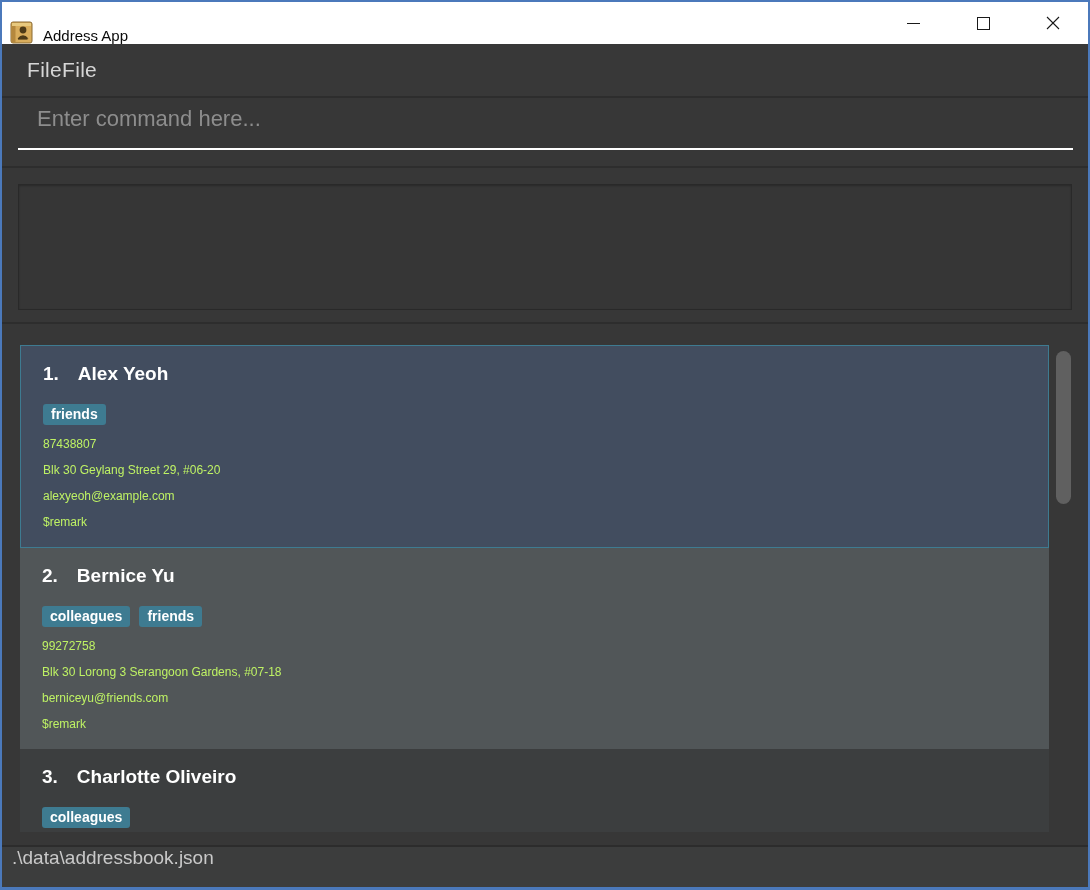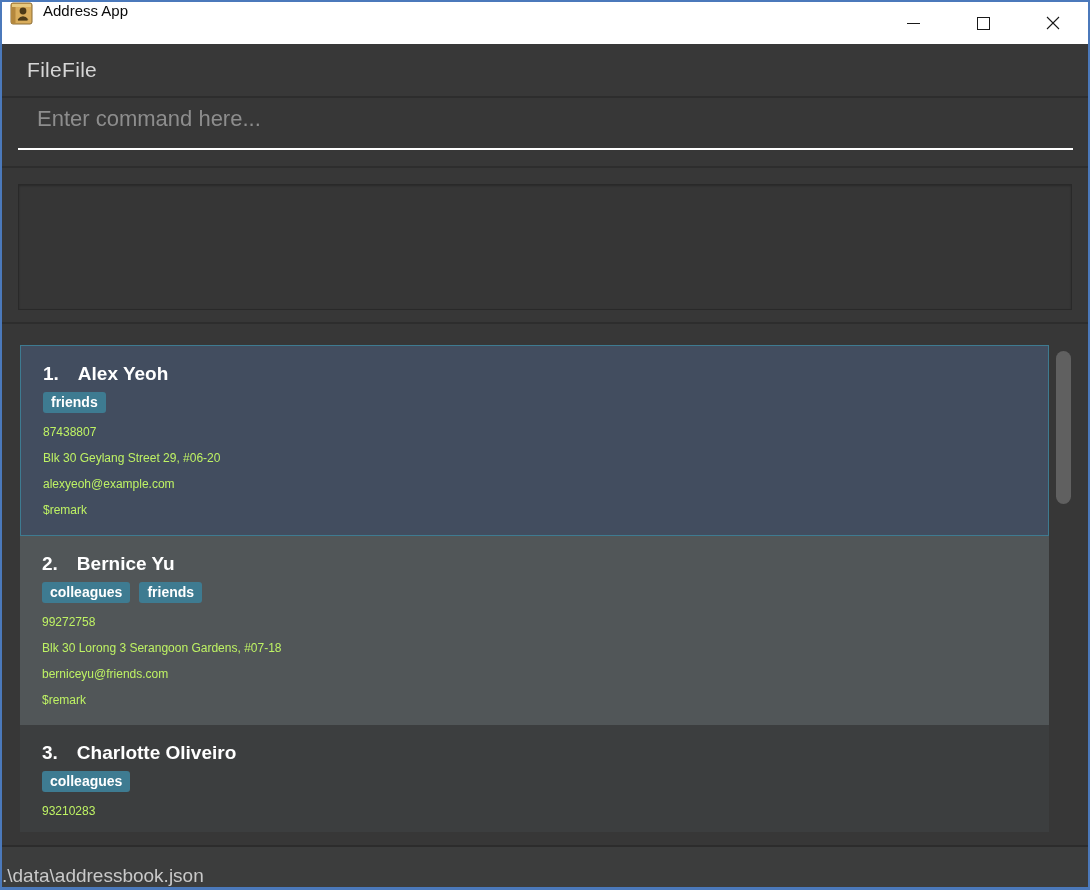--- a/index.html
+++ b/index.html
@@ -13,21 +13,21 @@
     box-sizing: border-box;
     width: 1090px; height: 890px;
     border: 2px solid #4b79bb;
     border-bottom-width: 3px;
     background: #373737;
     display: flex; flex-direction: column;
   }
   
   .titlebar {
     height: 42px; background: #ffffff;
-    display: flex; align-items: flex-start;
+    display: flex; align-items: flex-end;
     flex: 0 0 auto;
   }
   .app-icon { margin: 0 10px 0 8px; width: 23px; height: 23px; display: inline-block; }
   .title-text { font-size: 15px; color: #0a0a0a; }
   .win-controls { margin-left: auto; display: flex; height: 100%; }
   .win-btn {
     width: 70px; height: 100%;
     background: #ffffff; border: none; padding: 0;
     display: flex; align-items: center; justify-content: center;
     cursor: default;
@@ -118,36 +118,37 @@
     color: #ececec;
   }
   .card.selected { background: #424d5f; border: 1px solid #3e7b91; }
   .card.odd  { background: #515658; }
   .card.even { background: #3c3e3f; }
   .card-header {
     display: flex; gap: 19px;
     font-size: 19px; font-weight: bold; color: #ffffff;
     line-height: 26px;
   }
-  .tags { margin: 5px 0 5px 0; height: 22px; }
+  .tags { margin: 17px 0 5px 0; height: 22px; }
   .tag {
     display: inline-block;
     background: #3e7b91; color: #ffffff;
     font-size: 14px; font-weight: bold;
     padding: 2px 8px 3px 8px;
     border-radius: 3px;
     margin-right: 9px;
   }
   .line { font-size: 12px; line-height: 26px; color: #bef264; font-weight: 400; }
   
   .statusbar {
     height: 40px; flex: 0 0 auto;
     background: #3c3d3d;
     border-top: 2px solid #2c2c2c;
-    display: flex; align-items: flex-end;
+    display: flex; align-items: flex-start;
+    padding-left: 10px;
   }
   .status-text { font-size: 19px; font-weight: 300; color: #c9c9c9; }
 </style>
 </head>
 <body>
 
 <div class="window">
 
   <div class="titlebar">
     <span class="app-icon">

